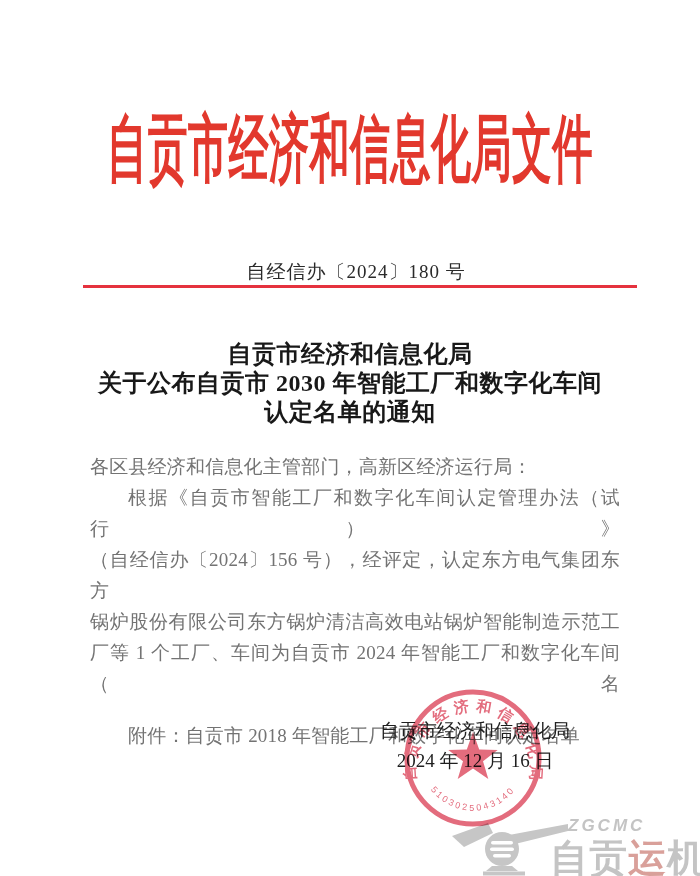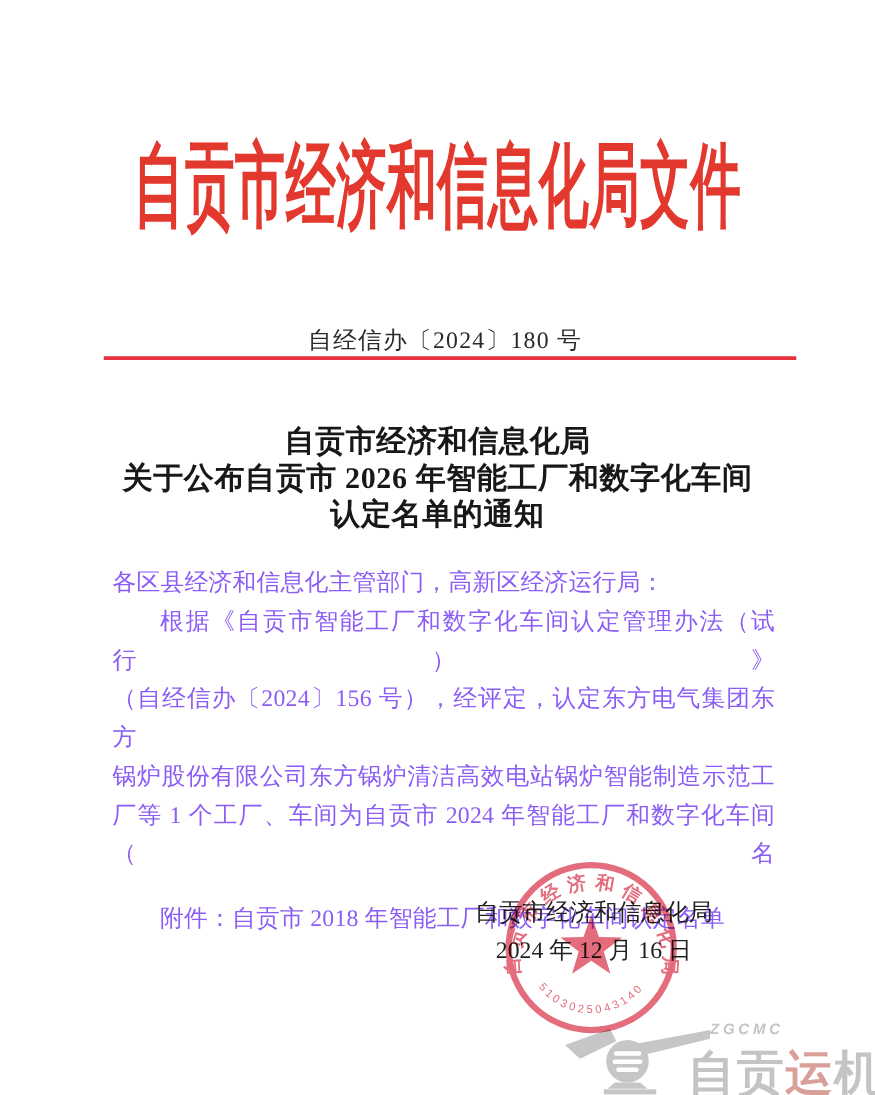--- a/index.html
+++ b/index.html
@@ -48,21 +48,21 @@
     line-height: 29px;
     color: #181818;
     letter-spacing: 0.5px;
   }
   .body-block {
     position: absolute;
     top: 451px; left: 90px;
     width: 530px;
     font-size: 19px;
     line-height: 31px;
-    color: #8b5cf6;
+    color: #737373;
     letter-spacing: 0.2px;
   }
   .jline { text-align: justify; text-align-last: justify; }
   .indent { text-indent: 38px; }
   .attachment-line { margin-top: 21px; }
   .signature-block {
     position: absolute;
     top: 716px; left: 364px;
     width: 222px;
     text-align: center;
@@ -80,21 +80,21 @@
   }
   .watermark-emblem {
     position: absolute;
     top: 820px; left: 452px;
     width: 116px; height: 56px;
   }
   .wm-abbr {
     position: absolute;
     top: 816px; left: 568px;
     font-family: "Liberation Sans", "DejaVu Sans", sans-serif;
-    font-size: 12px;
+    font-size: 17px;
     font-weight: bold;
     font-style: italic;
     letter-spacing: 3px;
     color: #c4c4c4;
     white-space: nowrap;
   }
   .wm-name {
     position: absolute;
     top: 833px; left: 550px;
     font-family: "Liberation Sans", "DejaVu Sans", sans-serif;
@@ -112,21 +112,21 @@
 <div class="page">
 
   <div class="red-header">自贡市经济和信息化局文件</div>
 
   <div class="doc-number">自经信办〔2024〕180 号</div>
 
   <div class="red-rule"></div>
 
   <div class="doc-title">
     <div>自贡市经济和信息化局</div>
-    <div>关于公布自贡市 2026 年智能工厂和数字化车间</div>
+    <div>关于公布自贡市 2030 年智能工厂和数字化车间</div>
     <div>认定名单的通知</div>
   </div>
 
   <div class="body-block">
     <div>各区县经济和信息化主管部门，高新区经济运行局：</div>
     <div class="jline indent">根据《自贡市智能工厂和数字化车间认定管理办法（试行）》</div>
     <div class="jline">（自经信办〔2024〕156 号），经评定，认定东方电气集团东方</div>
     <div class="jline">锅炉股份有限公司东方锅炉清洁高效电站锅炉智能制造示范工</div>
     <div class="jline">厂等 1 个工厂、车间为自贡市 2024 年智能工厂和数字化车间（名</div>
     <div class="indent attachment-line">附件：自贡市 2018 年智能工厂和数字化车间认定名单</div>

